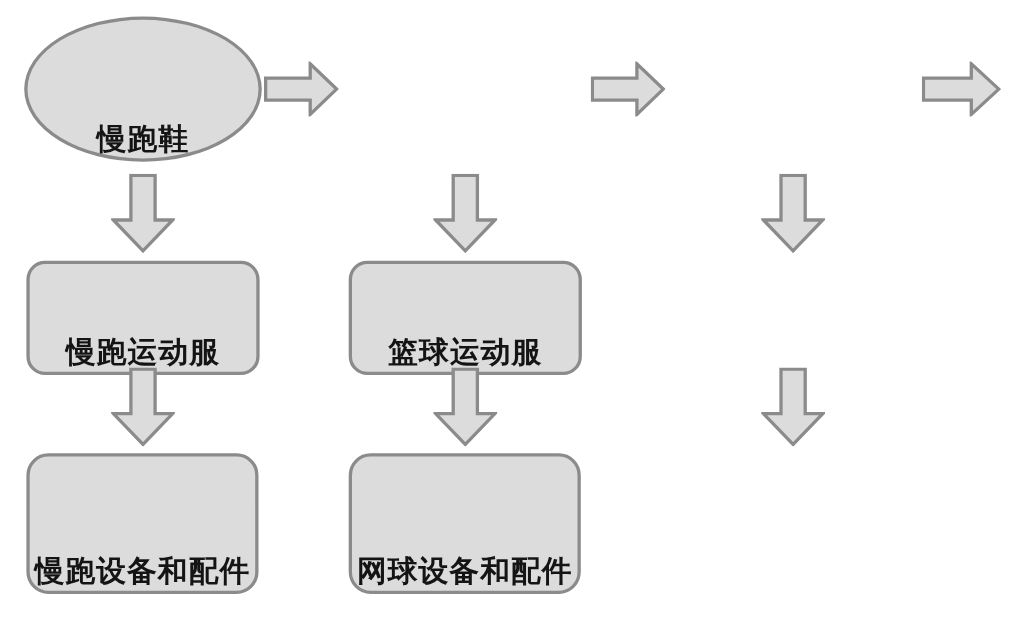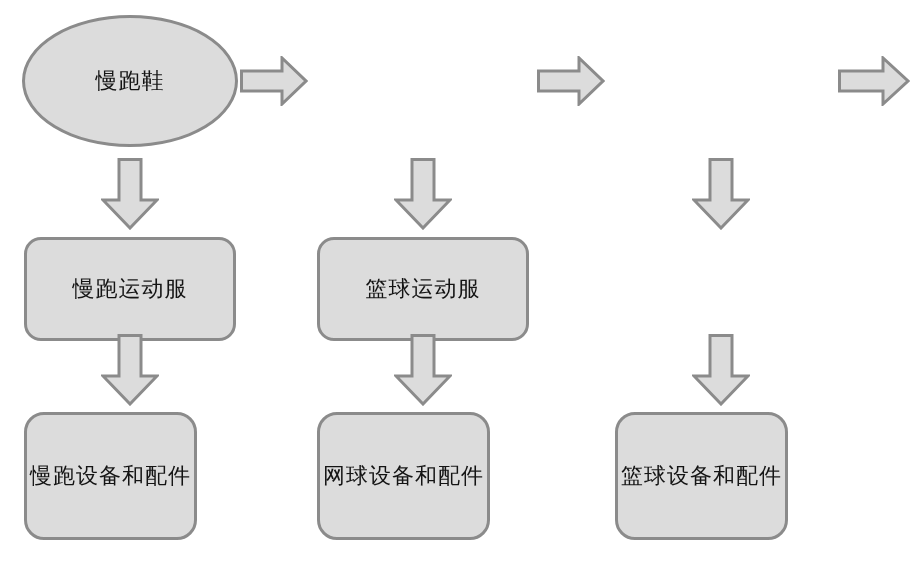--- a/index.html
+++ b/index.html
@@ -12,43 +12,44 @@
     width: 924px;
     height: 564px;
     background: var(--bg, #ffffff);
     font-family: "Liberation Serif", "DejaVu Serif", serif;
     overflow: hidden;
   }
   .node {
     position: absolute;
     box-sizing: border-box;
     display: flex;
-    align-items: center;
+    align-items: flex-end;
     justify-content: center;
     background: var(--node-fill, #dcdcdc);
     border: 3px solid var(--node-stroke, #8b8b8b);
     color: var(--text-color, #141414);
-    font-size: 22px;
+    font-size: 27px;
     letter-spacing: 1px;
     text-align: center;
+    font-weight: bold;
   }
   .ellipse {
     width: 216px;
     height: 132px;
     border-radius: 50%;
     top: 15px;
   }
   .rect-mid {
     width: 212px;
     height: 104px;
     border-radius: 17px;
     top: 237px;
   }
   .rect-bottom {
-    width: 173px;
+    width: 211px;
     height: 128px;
     border-radius: 20px;
     top: 412px;
   }
   .e1 { left: 22px; }
   .e2 { left: 315px; }
   .e3 { left: 613px; }
   .r1 { left: 24px; }
   .r2 { left: 317px; }
   .r3 { left: 615px; }
@@ -117,17 +118,14 @@
   <svg class="arrow v-arrow-b va3" width="58" height="72" viewBox="0 0 58 72">
     <polygon points="18,1.5 40,1.5 40,42 56,42 29,70 2,42 18,42"></polygon>
   </svg>
 
   <div class="node rect-bottom r1">
     <span>慢跑设备和配件</span>
   </div>
   <div class="node rect-bottom r2">
     <span>网球设备和配件</span>
   </div>
-  <div class="node rect-bottom r3">
-    <span>篮球设备和配件</span>
-  </div>
 
 </div>
 
 </body></html>

